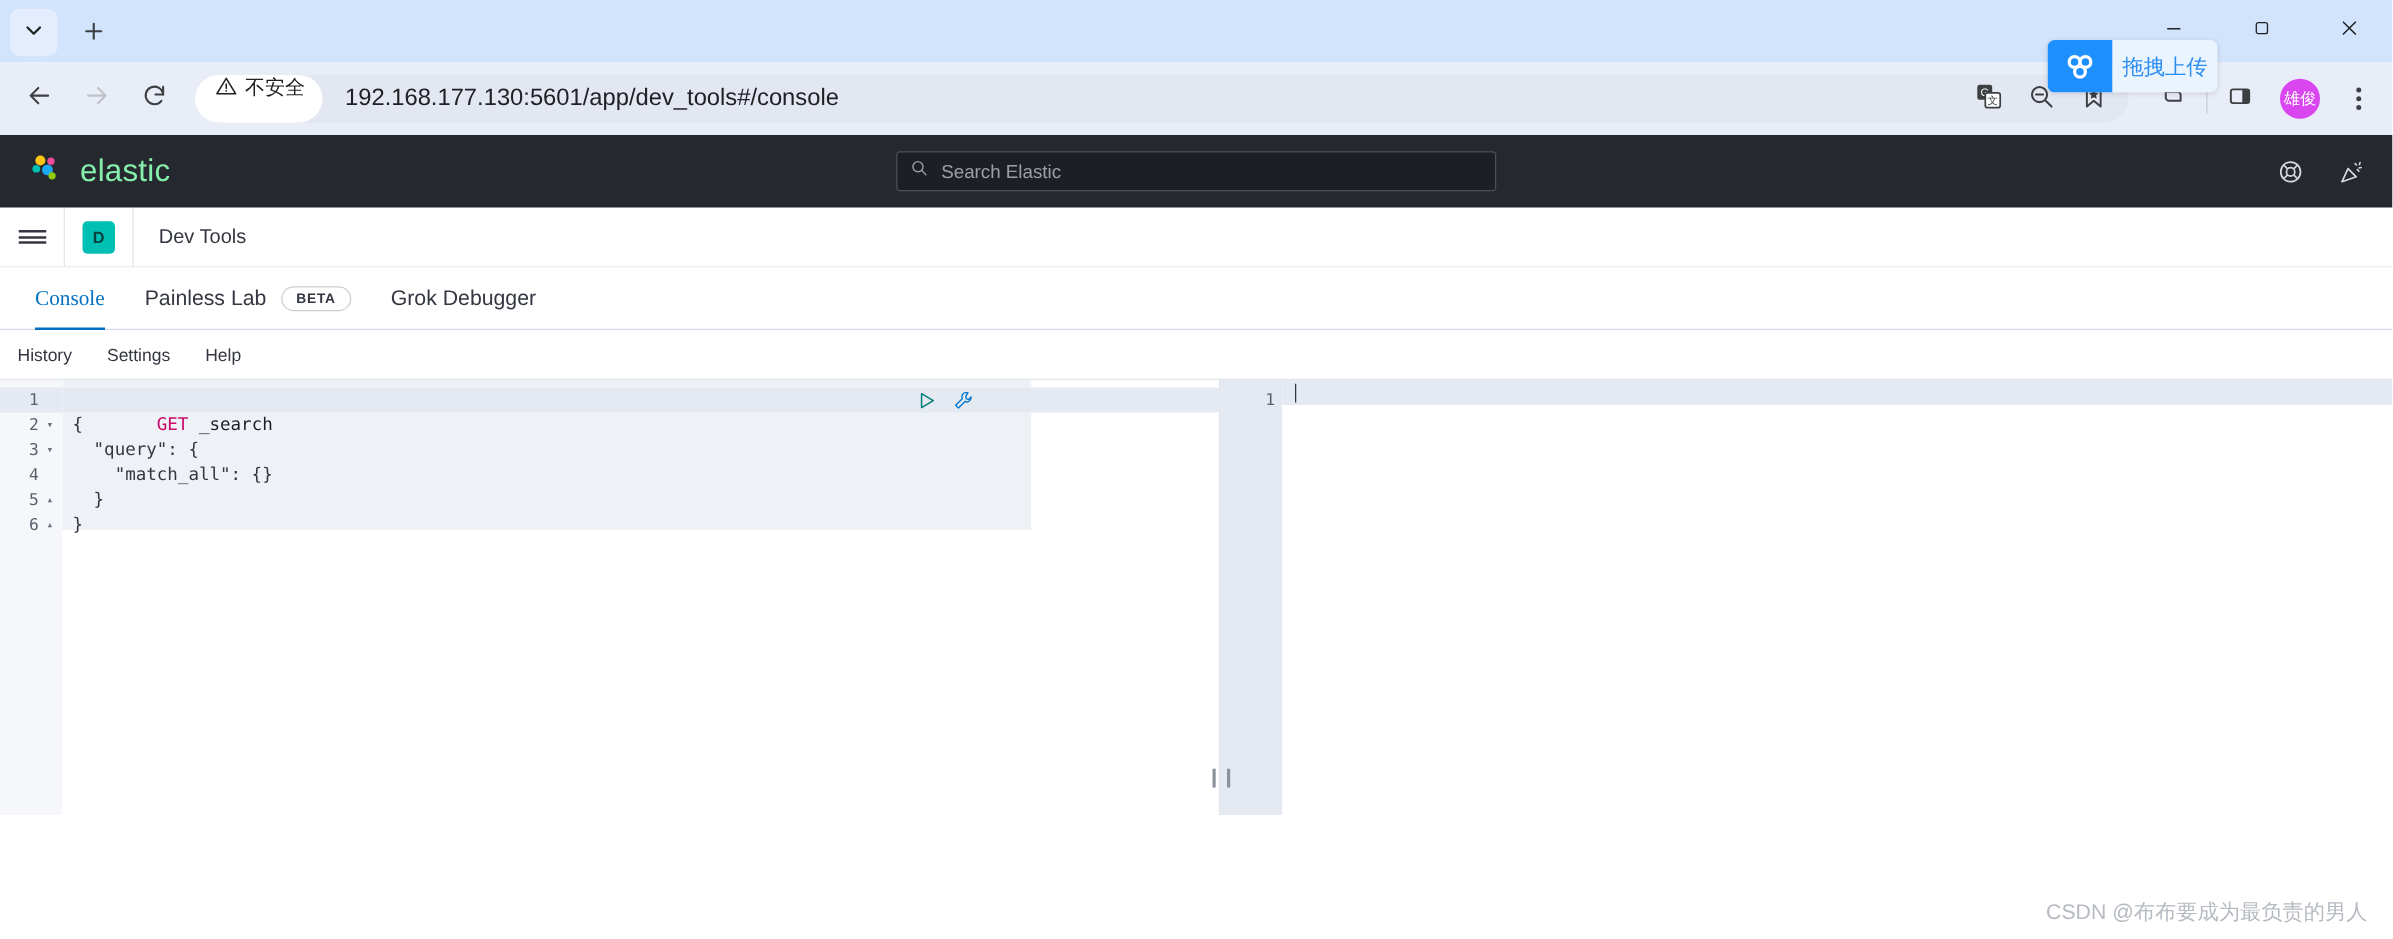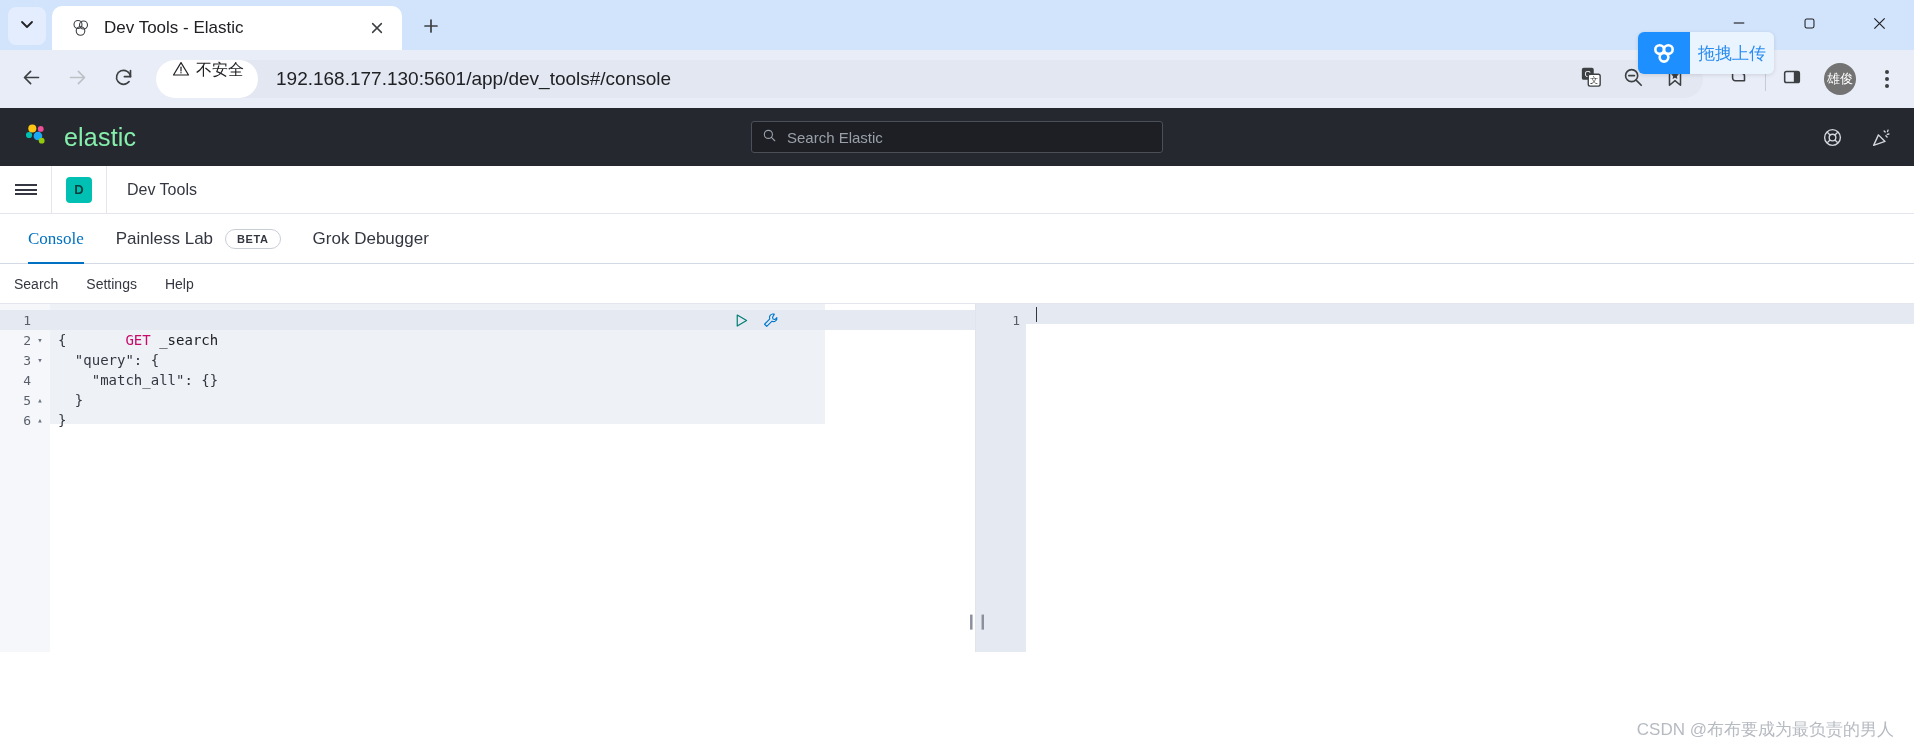--- a/index.html
+++ b/index.html
@@ -135,21 +135,21 @@
   .toolbar-right {
     display: flex;
     align-items: center;
     gap: 8px;
     padding-left: 6px;
   }
   .divider-v { width:1px; height:24px; background:#c5cbd8; }
   .avatar-btn {
     width: 32px; height: 32px;
     border-radius: 50%;
-    background: #737373;
+    background: #d946ef;
     color: #fff;
     font-size: 13px;
     display: flex; align-items: center; justify-content: center;
     cursor: pointer;
     margin: 0 6px;
   }
   .menu-dots {
     width: 34px; height: 38px;
     display: flex; flex-direction: column; align-items: center; justify-content: center;
     gap: 3px; cursor: pointer;
@@ -190,21 +190,21 @@
     align-items: center;
     padding: 0 22px;
     position: relative;
   }
   .elastic-brand { display:flex; align-items:center; gap:12px; }
   .elastic-name { color:#86efac; font-size: 25px; letter-spacing:.2px; }
   .elastic-search {
     position: absolute;
     left: 50%;
     transform: translateX(-50%);
-    width: 412px;
+    width: 480px;
     height: 32px;
     background: #1d1f25;
     border: 1px solid #4b4f57;
     border-radius: 3px;
     display: flex;
     align-items: center;
     padding: 0 10px;
     gap: 10px;
   }
   .elastic-search-ph { color:#9aa0a8; font-size: 15px; }
@@ -398,35 +398,20 @@
 
 <div class="browser-tabstrip">
   <div class="tab-list-btn">
     <span>
       <svg viewBox="0 0 16 16" width="16" height="16">
           <path d="M3 6l5 5 5-5" stroke="#202124" stroke-width="1.8" fill="none" stroke-linecap="round" stroke-linejoin="round"></path>
         </svg>
     </span>
   </div>
 
-  <div class="browser-tab">
-    <span class="tab-favicon">
-      <svg viewBox="0 0 20 20" width="20" height="20">
-        <circle cx="7" cy="6.5" r="4" fill="none" stroke="#3c4043" stroke-width="1.1"></circle>
-        <circle cx="12.5" cy="7" r="4" fill="none" stroke="#3c4043" stroke-width="1.1"></circle>
-        <circle cx="9.5" cy="13" r="4.3" fill="none" stroke="#3c4043" stroke-width="1.1"></circle>
-      </svg>
-    </span>
-    <span class="tab-title">Dev Tools - Elastic</span>
-    <span class="tab-close">
-      <svg viewBox="0 0 16 16" width="14" height="14">
-          <path d="M3 3l10 10M13 3L3 13" stroke="#3c4043" stroke-width="1.7" stroke-linecap="round"></path>
-        </svg>
-    </span>
-  </div>
 
   <div class="new-tab-btn">
     <span>
       <svg viewBox="0 0 18 18" width="18" height="18">
           <path d="M9 3v12M3 9h12" stroke="#3c4043" stroke-width="1.7" stroke-linecap="round"></path>
         </svg>
     </span>
   </div>
 
   <div class="win-controls">
@@ -621,21 +606,21 @@
   <div class="app-tab">
     <span>Painless Lab</span>
     <span class="beta-badge">BETA</span>
   </div>
   <div class="app-tab">
     <span>Grok Debugger</span>
   </div>
 </div>
 
 <div class="console-menu">
-  <span>Search</span>
+  <span>History</span>
   <span>Settings</span>
   <span>Help</span>
 </div>
 
 <div class="console-body">
 
   <div class="editor-pane">
     <div class="gutter">
       <div class="gutter-row hl">
         <span>1</span>

